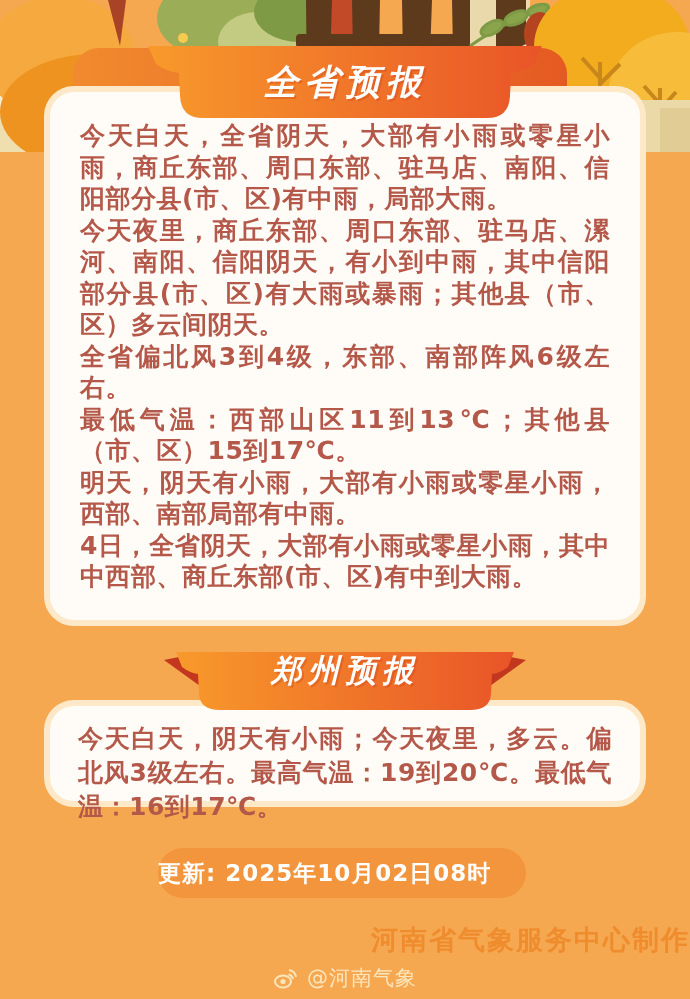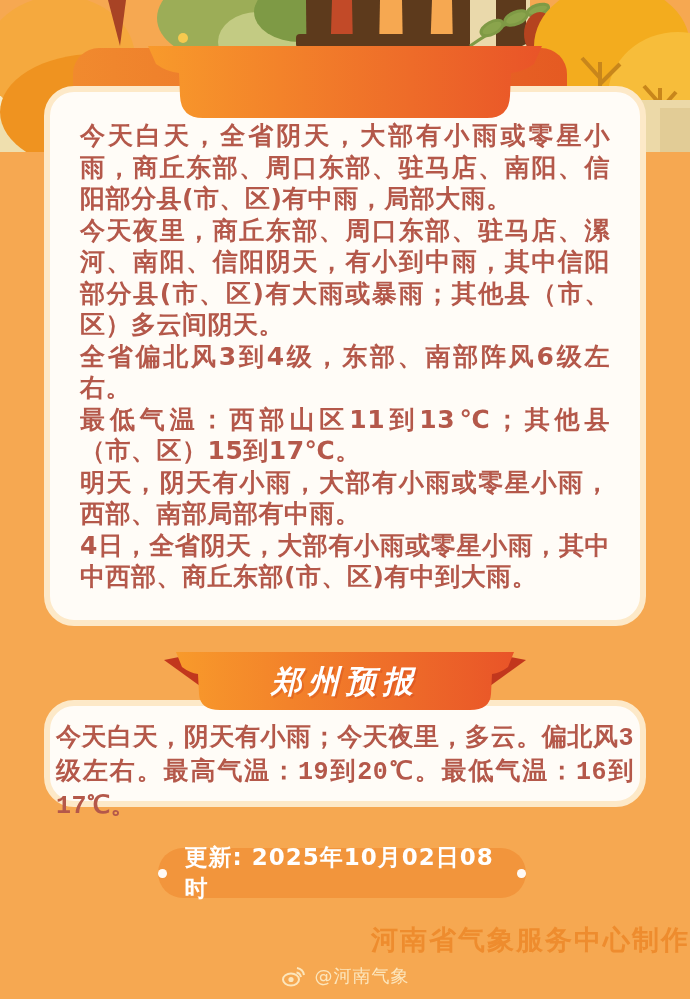--- a/index.html
+++ b/index.html
@@ -12,51 +12,51 @@
   .band1{
     position:absolute;left:73px;top:48px;width:494px;height:58px;z-index:2;
     border-radius:26px 26px 0 0;
     background:linear-gradient(90deg,#f18a2e,#e55a22);
   }
   .card{
     position:absolute;left:44px;width:602px;z-index:3;box-sizing:border-box;
     background:#fffcf7;border:6px solid #fde9c8;border-radius:30px;
   }
   .card1{top:86px;height:540px;padding:28px 30px;}
-  .card2{top:700px;height:107px;padding:16px 6px;font-family:Liberation Mono, monospace;}
+  .card2{top:700px;height:107px;padding:16px 28px;}
   .card p{
     margin:0;font-size:25px;line-height:31.5px;font-weight:bold;
     color:#b4584a;letter-spacing:.5px;text-align:justify;
   }
   .card2 p{line-height:34px;}
   .ribbon{position:absolute;z-index:5;display:flex;align-items:flex-start;justify-content:center;}
   .ribbon1{left:145px;top:46px;width:400px;height:74px;}
   .ribbon2{left:150px;top:650px;width:390px;height:62px;}
   .ribbon svg{position:absolute;left:0;top:0;}
   .ribbon-label{
     position:relative;z-index:2;color:#fff;font-weight:bold;font-style:italic;
     letter-spacing:6px;text-shadow:2px 2px 0 rgba(200,60,20,.30);
   }
   .ribbon1 .ribbon-label{font-size:35px;margin-top:13px;}
-  .ribbon2 .ribbon-label{font-size:31px;margin-top:11px;}
+  .ribbon2 .ribbon-label{font-size:31px;}
   .pill{
     position:absolute;left:158px;top:848px;width:368px;height:50px;z-index:2;
     border-radius:25px;background:#f2953c;
-    display:flex;align-items:center;justify-content:center;gap:18px;
-    color:#fff;font-size:23px;font-weight:bold;letter-spacing:1px;
+    display:flex;justify-content:center;gap:18px;
+    color:#fff;font-size:23px;font-weight:bold;letter-spacing:1px;flex-direction:column;
   }
   .dot{width:9px;height:9px;border-radius:50%;background:rgba(255,255,255,.95);}
   .producer{
     position:absolute;left:0;right:0;top:922px;z-index:2;text-align:right;
     color:#ee8c2e;font-size:27px;font-weight:bold;letter-spacing:2px;
   }
   .watermark{
     position:absolute;left:0;right:0;top:964px;z-index:2;
     display:flex;align-items:center;justify-content:center;gap:8px;
-    color:rgba(253,238,203,.88);font-size:18px;letter-spacing:1px;
+    color:rgba(253,238,203,.88);font-size:21px;letter-spacing:1px;
   }
 </style>
 </head>
 <body>
 
 <div class="poster">
 
   <svg class="hero" width="690" height="152" viewBox="0 0 690 152">
     <rect x="0" y="96" width="46" height="56" fill="#efdfae"></rect>
     <rect x="0" y="96" width="46" height="10" fill="#f6ecc9"></rect>
@@ -110,20 +110,21 @@
   <div class="ribbon ribbon1">
     <svg width="400" height="74" viewBox="0 0 400 74">
       <defs>
         <linearGradient id="rg1" x1="0" y1="0" x2="1" y2="0">
           <stop offset="0" stop-color="#f89a2b"></stop>
             <stop offset="1" stop-color="#e95428"></stop>
         </linearGradient>
       </defs>
       <path d="M3 0 H397 L389 18 Q378 26 366 27 L365 50 Q364 72 342 72 H58 Q36 72 35 50 L34 27 Q22 26 11 18 Z" fill="url(#rg1)"></path>
     </svg>
+    <span class="ribbon-label">全省预报</span>
   </div>
 
   <div class="ribbon ribbon2">
     <svg width="390" height="62" viewBox="0 0 390 62">
       <defs>
         <linearGradient id="rg2" x1="0" y1="0" x2="1" y2="0">
           <stop offset="0" stop-color="#f89a2b"></stop>
             <stop offset="1" stop-color="#e95428"></stop>
         </linearGradient>
       </defs>

